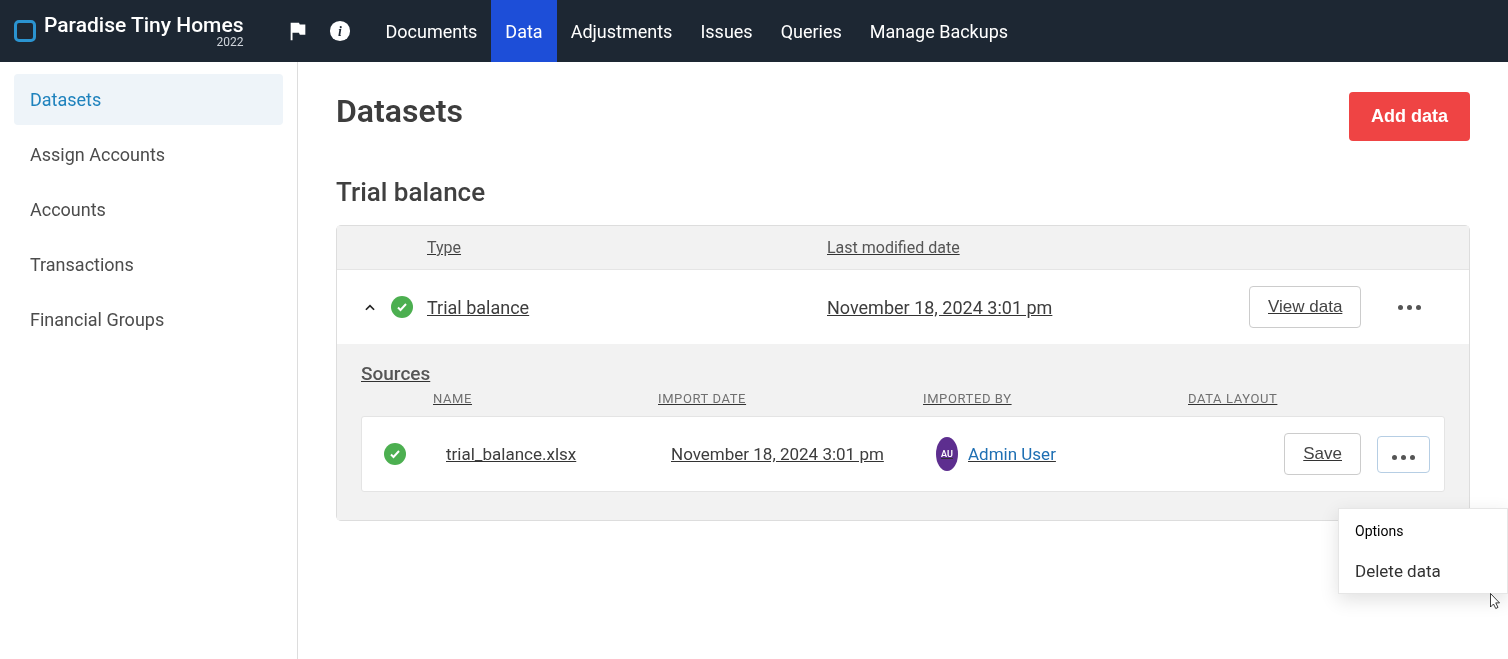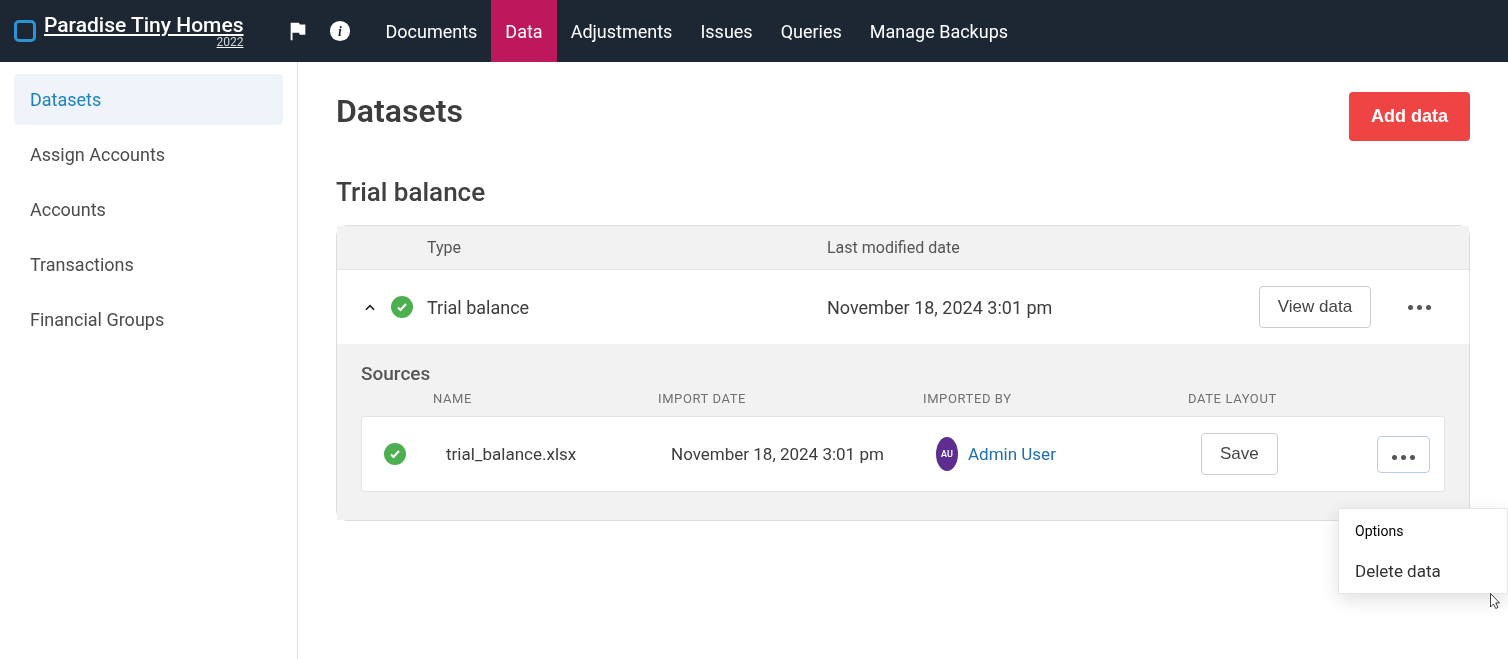--- a/index.html
+++ b/index.html
@@ -2,75 +2,75 @@
 <html><head>
 <meta charset="utf-8">
 <style>
   * { box-sizing: border-box; margin: 0; padding: 0; }
   body { font-family: -apple-system, BlinkMacSystemFont, "Segoe UI", Roboto, Helvetica, Arial, sans-serif; background: #fff; color: #333; width: 1508px; height: 659px; overflow: hidden; position: relative; }
 
   
   .topnav { background: #1d2733; height: 62px; display: flex; align-items: center; color: #fff; }
   .brand { display: flex; align-items: center; padding: 0 14px; gap: 8px; }
   .brand-logo { width: 22px; height: 22px; border: 3px solid #2b94d1; border-radius: 5px; background: #fff0; }
-  .brand-text { display: flex; flex-direction: column; align-items: flex-start; line-height: 1.05; text-decoration: underline; }
+  .brand-text { display: flex; flex-direction: column; align-items: flex-start; line-height: 1.05; }
   .brand-title { font-size: 21px; font-weight: 500; }
   .brand-year { font-size: 12px; color: #d0d5db; align-self: flex-end; }
   .nav-icons { display: flex; align-items: center; gap: 20px; padding: 0 20px 0 30px; }
   .nav-icon { width: 22px; height: 22px; display:inline-flex; align-items:center; justify-content:center; cursor:pointer; }
   .nav-tabs { display: flex; height: 100%; }
   .nav-tab { display: flex; align-items: center; padding: 11px 14px; font-size: 18px; color: #fff; cursor: pointer; }
-  .nav-tab.active { background: #be185d; }
+  .nav-tab.active { background: #1d4ed8; }
 
   .layout { display: flex; height: calc(100% - 62px); }
   .sidebar { width: 298px; border-right: 1px solid #ddd; padding: 12px 14px; }
   .side-item { padding: 15px 16px; font-size: 18px; color: #4c4c4c; border-radius: 4px; cursor: pointer; margin-bottom: 4px; }
   .side-item.active { background: #eef4f9; color: #1e82bd; }
 
   .main { flex: 1; padding: 30px 38px; overflow: auto; position: relative; }
   .page-header { display: flex; justify-content: space-between; align-items: flex-start; margin-bottom: 36px; }
   .page-title { font-size: 32px; font-weight: 600; color: #3d3d3d; }
   .btn-primary { background: #ef4444; color: #fff; border: none; border-radius: 4px; padding: 14px 22px; font-size: 18px; font-weight: 600; cursor: pointer; }
 
   .section-title { font-size: 26px; font-weight: 500; color: #404040; margin-bottom: 18px; }
-  .table-card { border: 1px solid #ddd; border-radius: 11px; overflow: visible; }
+  .table-card { border: 1px solid #ddd; border-radius: 5px; overflow: visible; text-decoration: underline; }
   .thead { display: flex; background: #f2f2f2; border-bottom: 1px solid #e5e5e5; padding: 12px 0; color: #555; font-size: 16px; }
   .col-toggle { width: 90px; }
   .col-type { flex: 0 0 400px; padding-left: 0; }
   .col-date { flex: 1; }
   .col-actions { width: 220px; }
 
   .trow { display: flex; align-items: center; background: #fff; padding: 16px 0; }
   .expand-cell { width: 90px; display:flex; align-items:center; justify-content:flex-end; gap:14px; padding-right:14px;}
   .chevron { width:14px; height:14px; }
   .status-dot { width:22px; height:22px; background:#4caf50; border-radius:50%; display:inline-flex; align-items:center; justify-content:center; }
   .trow .type-cell { flex:0 0 400px; font-size:18px; color:#3d3d3d; }
   .trow .date-cell { flex:1; font-size:18px; color:#3d3d3d; }
-  .trow .actions-cell { width:220px; display:flex; align-items:center; gap:32px; justify-content:center; padding-right:24px; }
+  .trow .actions-cell { width:220px; display:flex; align-items:center; gap:32px; justify-content:flex-start; padding-right:24px; }
   .btn-outline { background:#fff; border:1px solid #ccc; border-radius:4px; padding:10px 18px; font-size:17px; color:#444; cursor:pointer; }
   .more-btn { width:32px; height:32px; display:inline-flex; align-items:center; justify-content:center; cursor:pointer; border-radius:4px; }
   .dots { display:inline-flex; gap:4px; }
   .dots span { width:5px; height:5px; background:#555; border-radius:50%; }
 
   .sources-panel { background:#f2f2f2; padding: 18px 24px 28px 24px; }
   .sources-title { font-size:19px; color:#555; margin-bottom:0; font-weight:500; }
   .sources-head { display:flex; font-size:13px; letter-spacing:0.6px; color:#707070; padding: 6px 0 10px 72px; }
   .sh-name { flex:0 0 225px; }
   .sh-date { flex:0 0 265px; }
   .sh-by { flex:0 0 265px; }
   .sh-layout { flex:1; }
 
   .source-row { background:#fff; border:1px solid #e4e4e4; border-radius:3px; display:flex; align-items:center; padding:16px 14px 16px 22px; position:relative; }
   .source-row .status-dot { width:22px; height:22px; }
   .sr-name { flex:0 0 225px; margin-left:40px; font-size:17px; color:#3d3d3d; }
   .sr-date { flex:0 0 265px; font-size:17px; color:#3d3d3d; }
   .sr-by { flex:0 0 265px; font-size:17px; display:flex; align-items:center; gap:10px; }
   .avatar { width:22px; height:34px; border-radius:50%; background:#5d2e8f; color:#fff; font-size:9px; display:inline-flex; align-items:center; justify-content:center; font-weight:600; }
   .user-link { color:#1e6fb3; }
-  .sr-actions { flex:1; display:flex; justify-content:space-between; align-items:center; gap:16px; }
+  .sr-actions { flex:1; display:flex; justify-content:flex-end; align-items:center; gap:16px; }
   .more-boxed { border:1px solid #b6cee4; border-radius:4px; padding:8px 14px; cursor:pointer; }
 
   
   .dropdown { position:absolute; right:0; top:446px; width:170px; background:#fff; border:1px solid #e6e6e6; box-shadow:0 6px 18px rgba(0,0,0,0.12); z-index:10; }
   .dd-title { font-size:14px; color:#000000; padding:14px 32px 10px 16px; }
   .dd-item { padding:12px 16px; font-size:17px; color:#333; cursor:pointer; }
   .dd-item.active { background:#1e82bd; color:#fff; }
 
   .cursor-pointer { position:absolute; right:4px; top:528px; width:18px; height:22px; z-index:20; pointer-events:none; }
 </style>
@@ -159,21 +159,21 @@
           </span>
         </div>
       </div>
 
       <div class="sources-panel">
         <div class="sources-title">Sources</div>
         <div class="sources-head">
           <div class="sh-name">NAME</div>
           <div class="sh-date">IMPORT DATE</div>
           <div class="sh-by">IMPORTED BY</div>
-          <div class="sh-layout">DATE LAYOUT</div>
+          <div class="sh-layout">DATA LAYOUT</div>
         </div>
         <div class="source-row">
           <span class="status-dot">
             <svg viewBox="0 0 24 24" width="12" height="12" fill="none" stroke="#fff" stroke-width="4">
                 <polyline points="4 13 9 18 20 6"></polyline>
               </svg>
           </span>
           <div class="sr-name">trial_balance.xlsx</div>
           <div class="sr-date">November 18, 2024 3:01 pm</div>
           <div class="sr-by">

